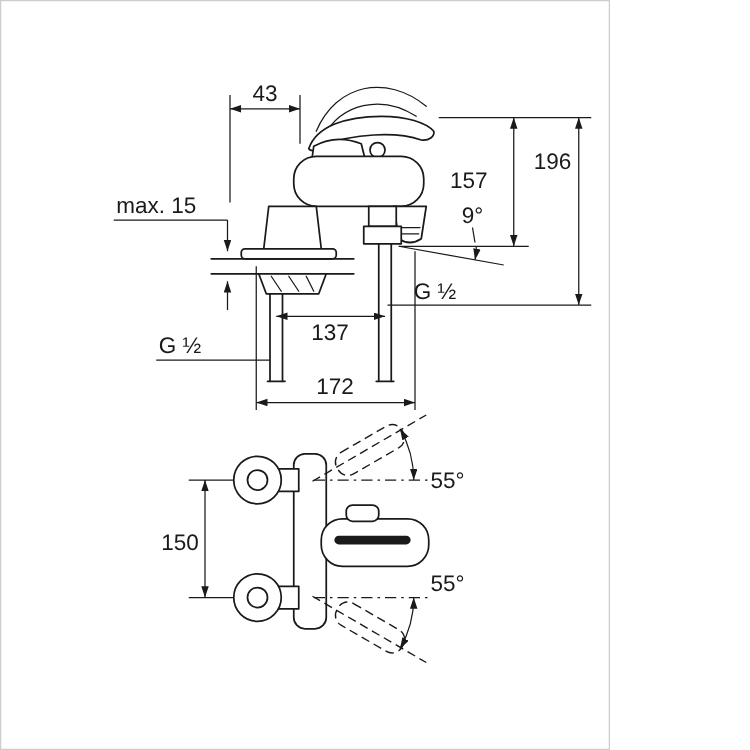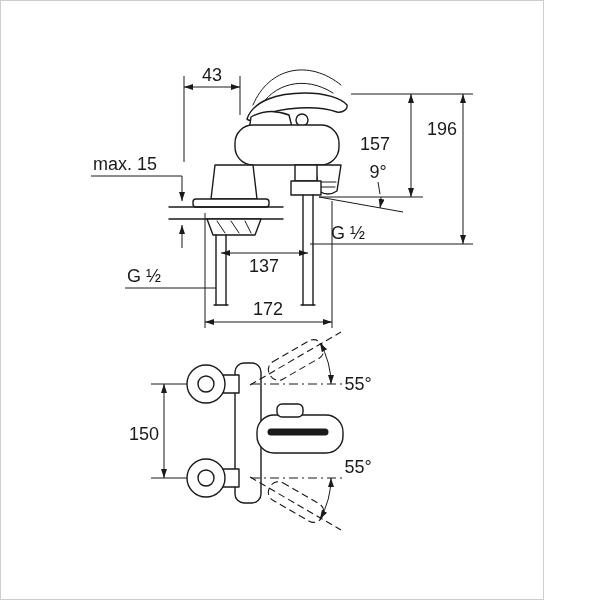--- a/index.html
+++ b/index.html
@@ -1,17 +1,17 @@
 <!DOCTYPE html>
 <html><head>
 <meta charset="utf-8">
 <style>
   * { margin:0; padding:0; box-sizing:border-box; }
   html,body { width:600px; height:600px; background:#ffffff; font-family:"Liberation Sans", sans-serif; }
-  .stage { position:relative; width:544px; height:600px; background:#ffffff; border:1px solid #cdcdcd; overflow:hidden; }
+  .stage { position:relative; width:488px; height:600px; background:#ffffff; border:1px solid #cdcdcd; overflow:hidden; }
   svg { display:block; }
   svg text { font-family:"Liberation Sans", sans-serif; font-size:18px; fill:#1a1a1a; }
   .fig   { stroke:#1a1a1a; stroke-width:1.4; fill:#ffffff; stroke-linejoin:round; stroke-linecap:round; }
   .ln    { stroke:#1a1a1a; stroke-width:1.4; fill:none; stroke-linejoin:round; stroke-linecap:round; }
   .thin  { stroke:#1a1a1a; stroke-width:1;   fill:none; stroke-linecap:round; }
   .dim   { stroke:#1a1a1a; stroke-width:1;   fill:none; }
   .dash  { stroke:#1a1a1a; stroke-width:1.1; fill:none; stroke-dasharray:7 4; }
   .ddot  { stroke:#1a1a1a; stroke-width:1;   fill:none; stroke-dasharray:9 4 2 4; }
   .slot  { stroke:#1a1a1a; stroke-width:7;   fill:none; stroke-linecap:round; }
 </style>

